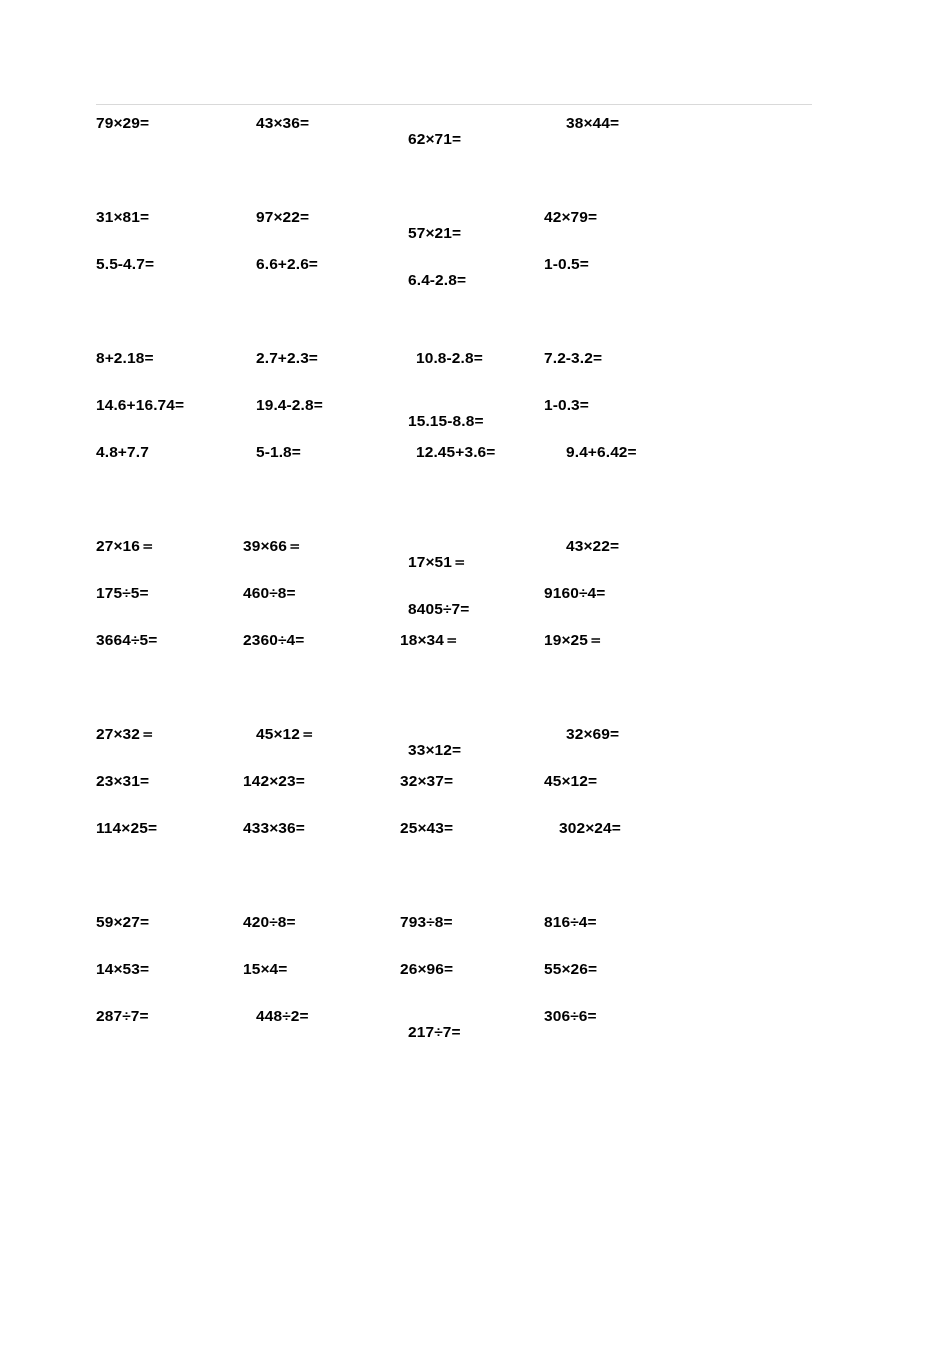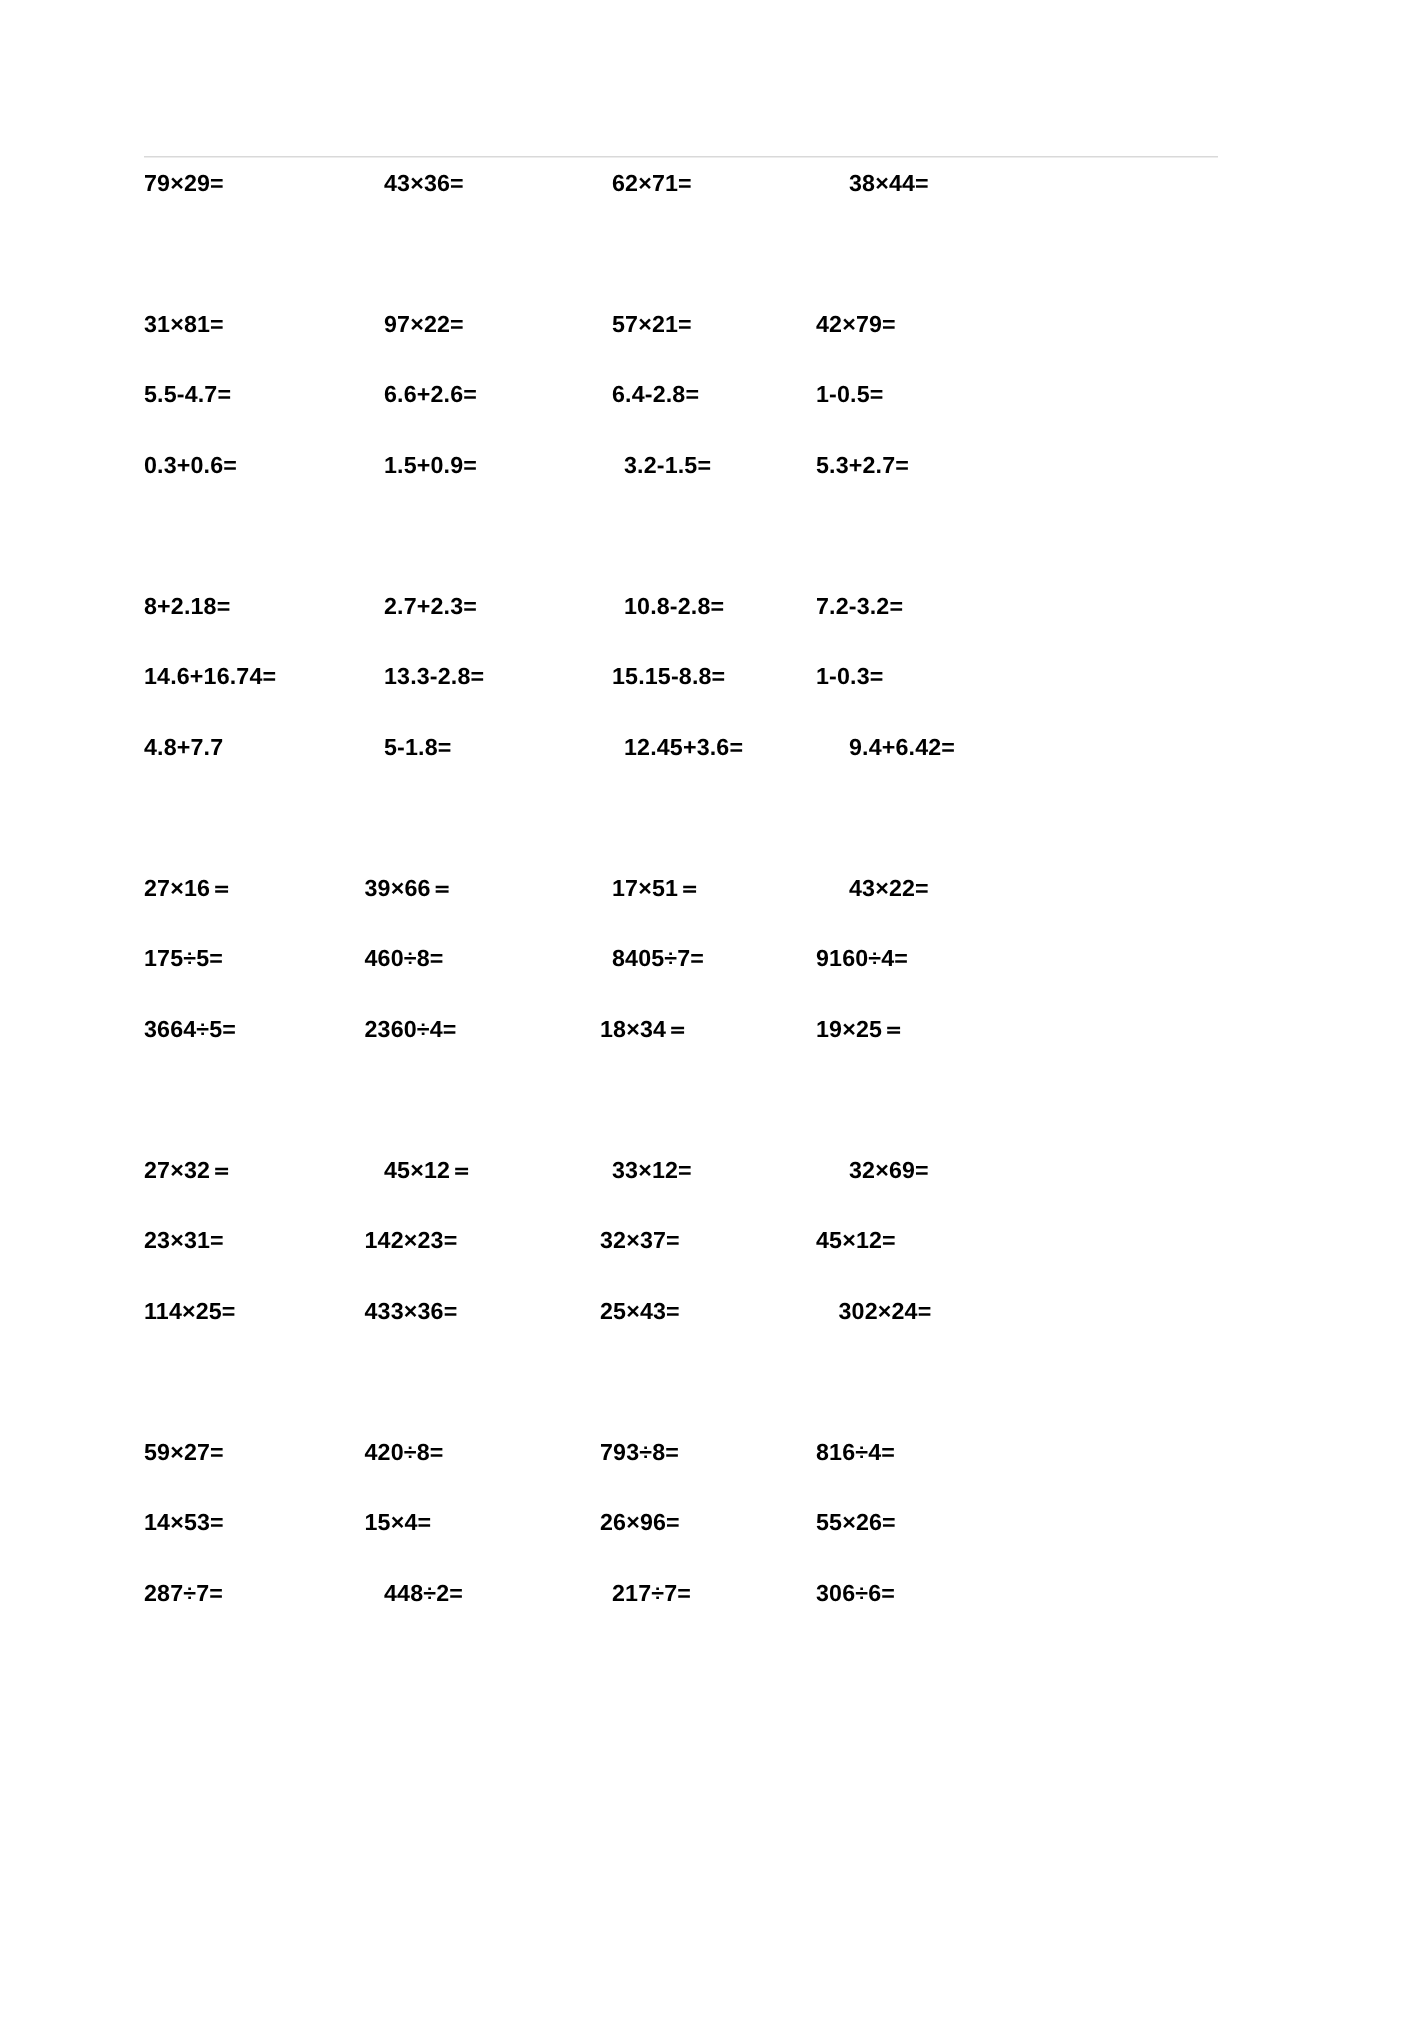--- a/index.html
+++ b/index.html
@@ -56,21 +56,21 @@
     line-height: 22px;
   }
   
   .c1 { left: 0px; }
   .c2 { left: 154px; }
   .c3 { left: 304px; }
   .c4 { left: 456px; }
   .c2.b { left: 147px; }
   .c4.b { left: 463px; }
   .c2.c { left: 160px; }
-  .c3.c { left: 312px; }
+  .c3.c { left: 312px; margin-top: 16px; }
   .c4.c { left: 448px; }
   .c3.d { left: 320px; }
   .c4.d { left: 470px; }
 </style>
 </head>
 <body>
 
 <div id="page">
 
   <div id="sheet-frame"></div>
@@ -92,38 +92,32 @@
         <span class="cell c2 c">97×22=</span>
         <span class="cell c3 c">57×21=</span>
         <span class="cell c4 c">42×79=</span>
       </div>
       <div class="prob-row">
         <span class="cell c1">5.5-4.7=</span>
         <span class="cell c2 c">6.6+2.6=</span>
         <span class="cell c3 c">6.4-2.8=</span>
         <span class="cell c4 c">1-0.5=</span>
       </div>
-      <div class="prob-row">
-        <span class="cell c1">0.3+0.6=</span>
-        <span class="cell c2 c">1.5+0.9=</span>
-        <span class="cell c3 d">3.2-1.5=</span>
-        <span class="cell c4 c">5.3+2.7=</span>
-      </div>
     </div>
 
     <div class="group">
       <div class="prob-row">
         <span class="cell c1">8+2.18=</span>
         <span class="cell c2 c">2.7+2.3=</span>
         <span class="cell c3 d">10.8-2.8=</span>
         <span class="cell c4 c">7.2-3.2=</span>
       </div>
       <div class="prob-row">
         <span class="cell c1">14.6+16.74=</span>
-        <span class="cell c2 c">13.3-2.8=</span>
+        <span class="cell c2 c">19.4-2.8=</span>
         <span class="cell c3 c">15.15-8.8=</span>
         <span class="cell c4 c">1-0.3=</span>
       </div>
       <div class="prob-row">
         <span class="cell c1">4.8+7.7</span>
         <span class="cell c2 c">5-1.8=</span>
         <span class="cell c3 d">12.45+3.6=</span>
         <span class="cell c4 d">9.4+6.42=</span>
       </div>
     </div>

